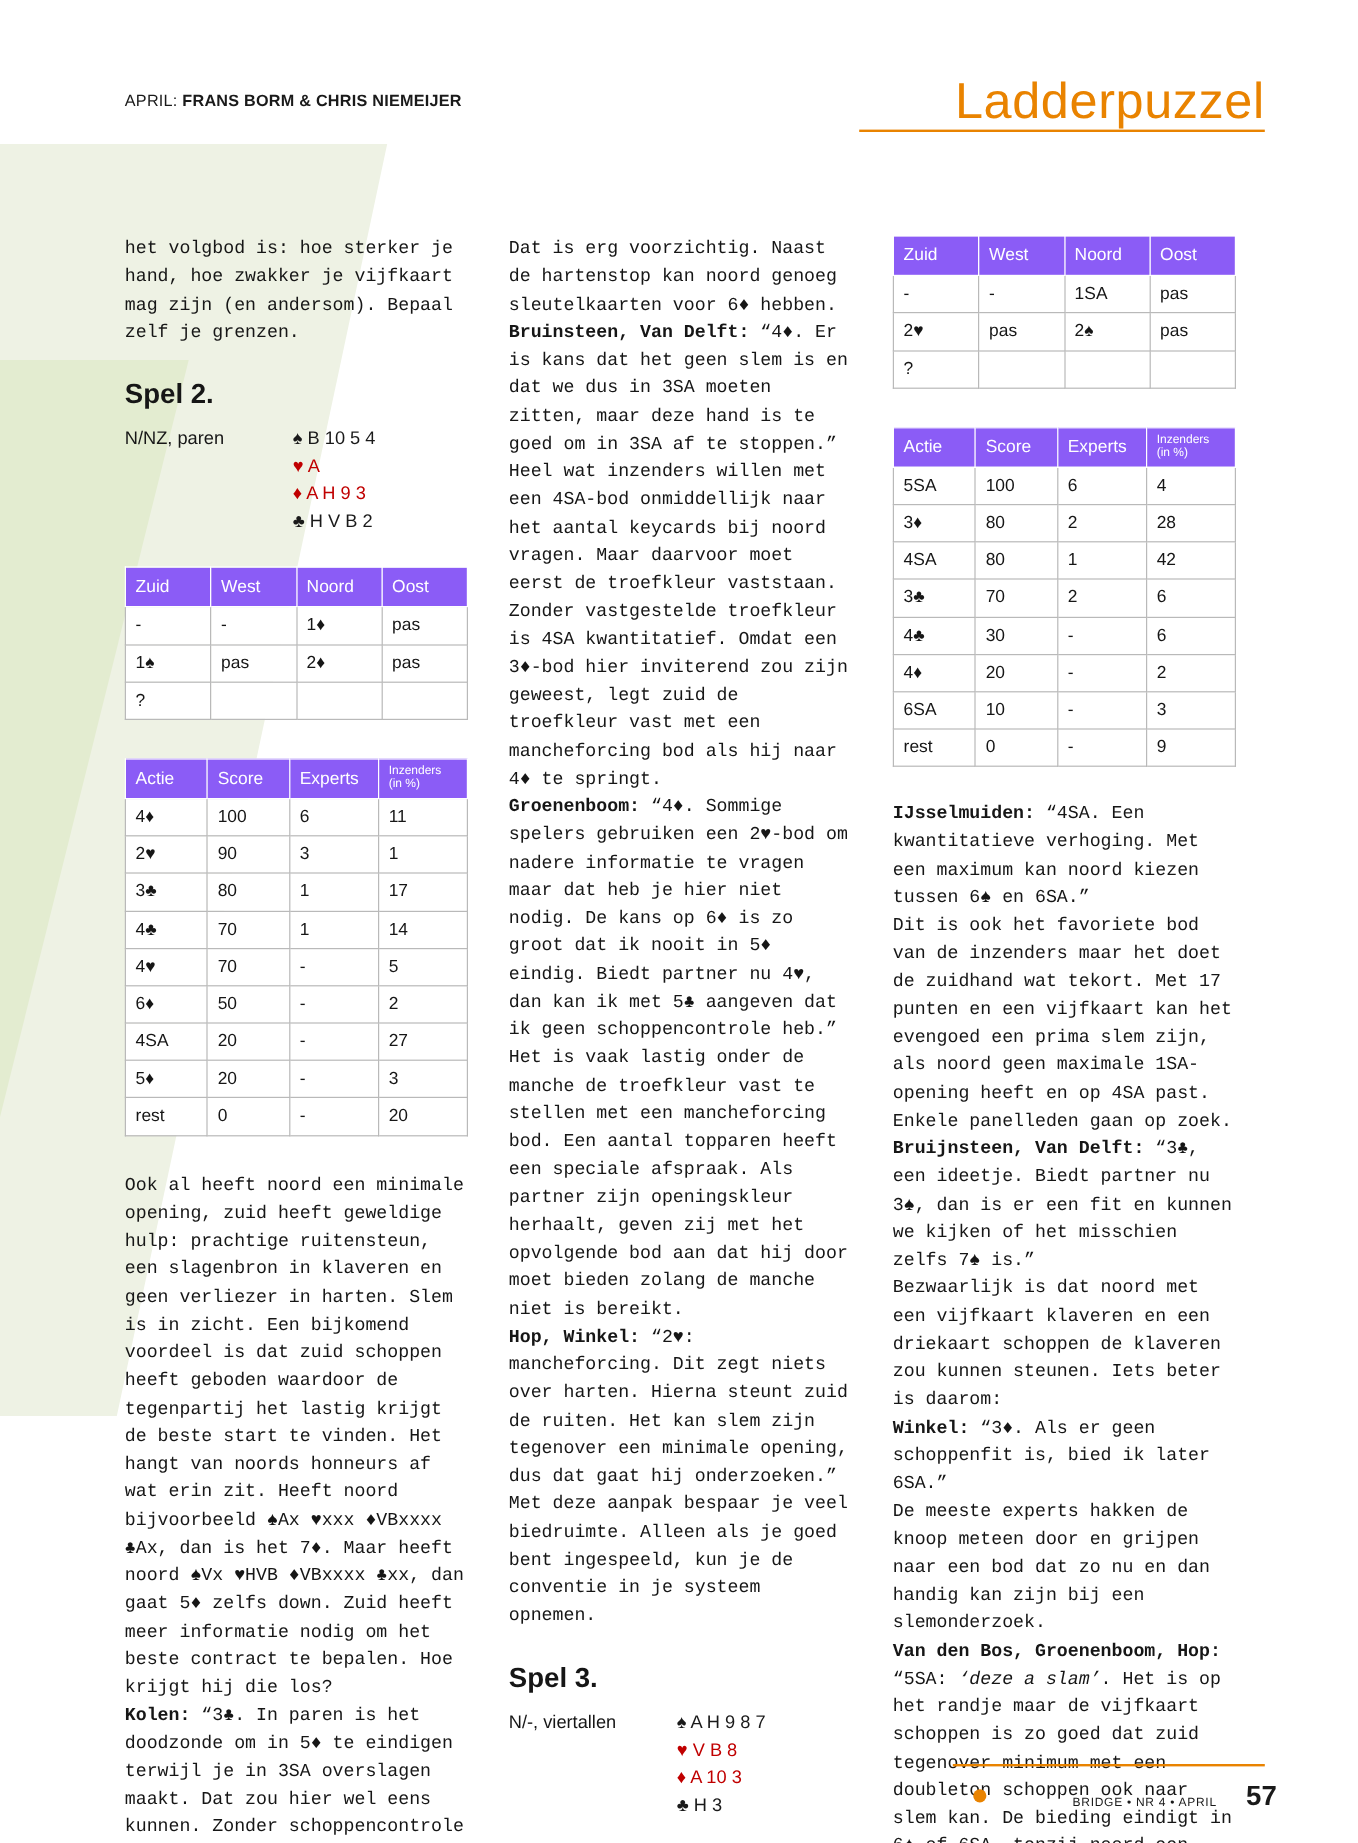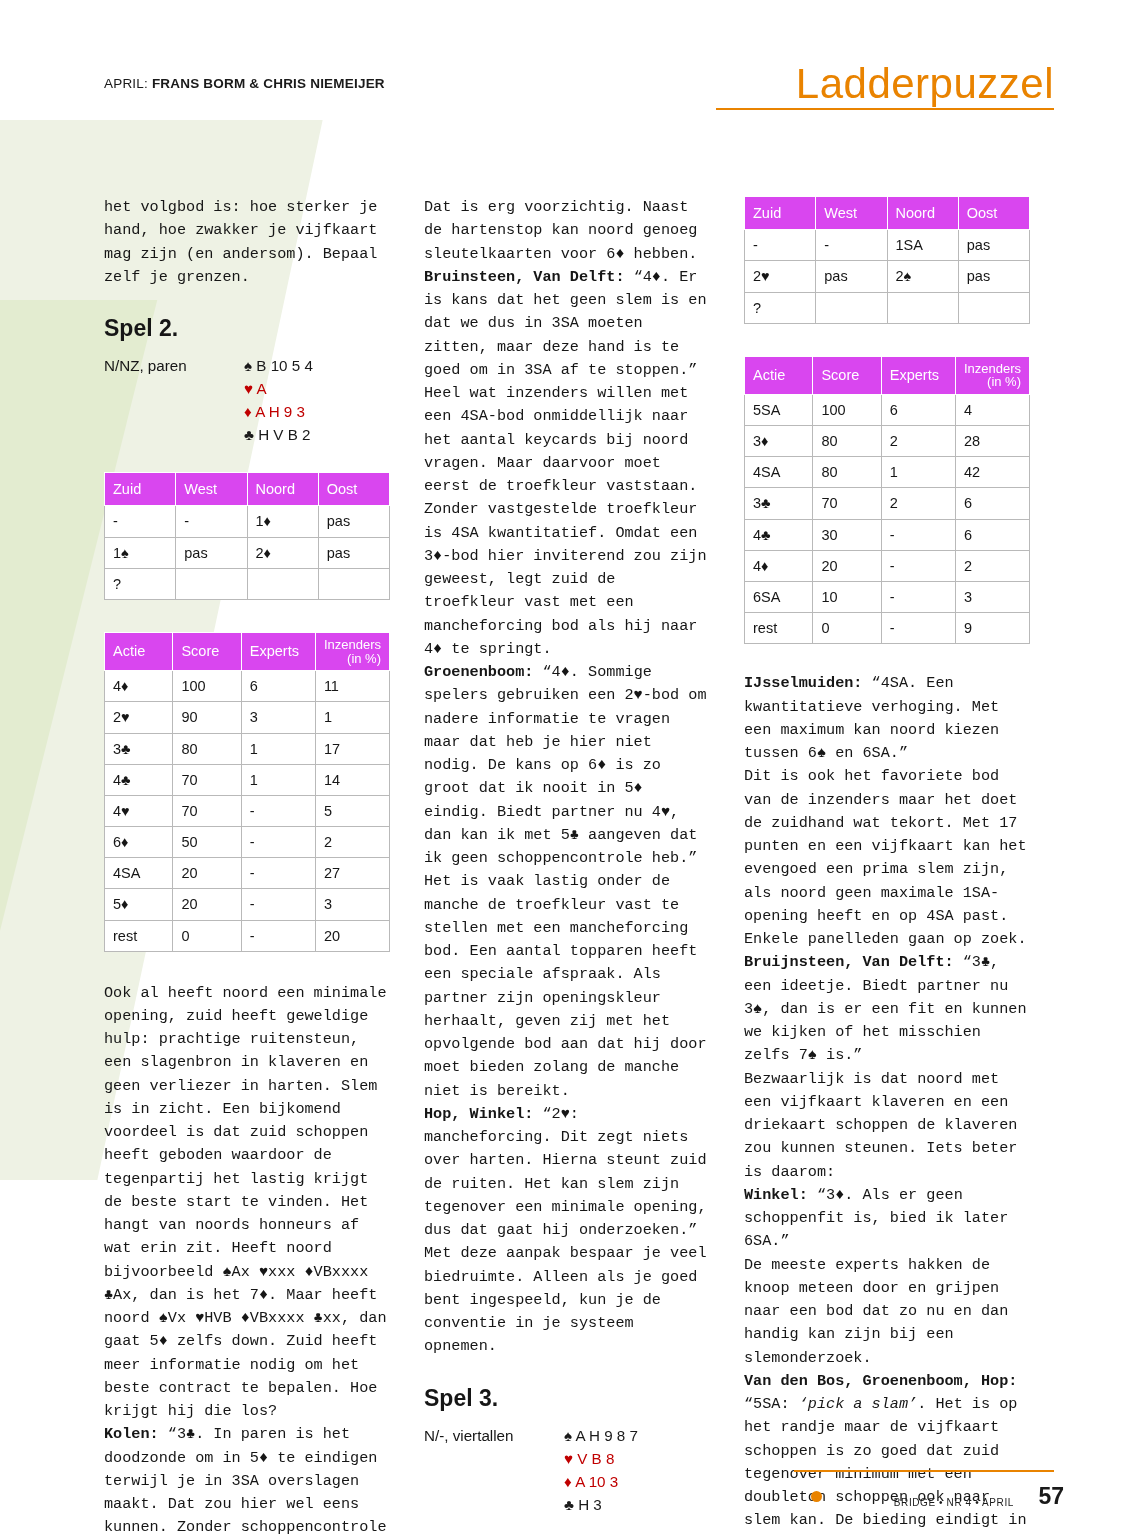--- a/index.html
+++ b/index.html
@@ -131,41 +131,40 @@
   table {
     border-collapse: collapse;
     width: 100%;
     font-size: 14.5px;
   }
   table.bid, table.score {
     margin-top: 10px;
     margin-bottom: 4px;
   }
   table.bid th, table.score th {
-    background: #d946ef;
+    background: #8b5cf6;
     color: #ffffff;
     font-weight: normal;
     text-align: left;
     padding: 5px 8px;
     border: 1px solid #ffffff;
     font-size: 14.5px;
   }
   table.bid td, table.score td {
     border: 1px solid #b9b9b9;
     padding: 4px 8px;
     text-align: left;
     height: 18px;
     background: #ffffff;
   }
   table.bid td { width: 25%; }
   .th-sub {
-    font-size: 13px;
+    font-size: 10px;
     display: block;
     line-height: 1.05;
-    text-align: right;
   }
 
   table.score th.c-actie { width: 24%; }
   table.score th.c-score { width: 24%; }
   table.score th.c-exp   { width: 26%; }
   table.score th.c-inz   { width: 26%; }
 
   .bold { font-weight: bold; }
   .ital { font-style: italic; }
 
@@ -503,21 +502,21 @@
     <p class="para">Bezwaarlijk is dat noord met een vijfkaart klaveren en een driekaart schoppen de klaveren zou kunnen steunen. Iets beter is daarom:</p>
 
     <p class="para">
       <span class="bold">Winkel:</span><span> “3♦. Als er geen schoppenfit is, bied ik later 6SA.”</span>
     </p>
 
     <p class="para">De meeste experts hakken de knoop meteen door en grijpen naar een bod dat zo nu en dan handig kan zijn bij een slemonderzoek.</p>
 
     <p class="para">
       <span class="bold">Van den Bos, Groenenboom, Hop:</span><br>
-      <span>“5SA: </span><span class="ital">‘pick a slam’</span><span>. Het is op het randje maar de vijfkaart schoppen is zo goed dat zuid tegenover minimum met een doubleton schoppen ook naar slem kan. De bieding eindigt in 6♠ of 6SA, tenzij noord een vijfkaart harten of ruiten heeft en zijn eigen kleur voorstelt.”</span>
+      <span>“5SA: </span><span class="ital">‘deze a slam’</span><span>. Het is op het randje maar de vijfkaart schoppen is zo goed dat zuid tegenover minimum met een doubleton schoppen ook naar slem kan. De bieding eindigt in 6♠ of 6SA, tenzij noord een vijfkaart harten of ruiten heeft en zijn eigen kleur voorstelt.”</span>
     </p>
   </div>
 
   <div class="footer">
     <div class="bar"></div>
     <div class="dot"></div>
     <div class="txt">BRIDGE • NR 4 • APRIL</div>
     <div class="pageno">57</div>
   </div>
 

